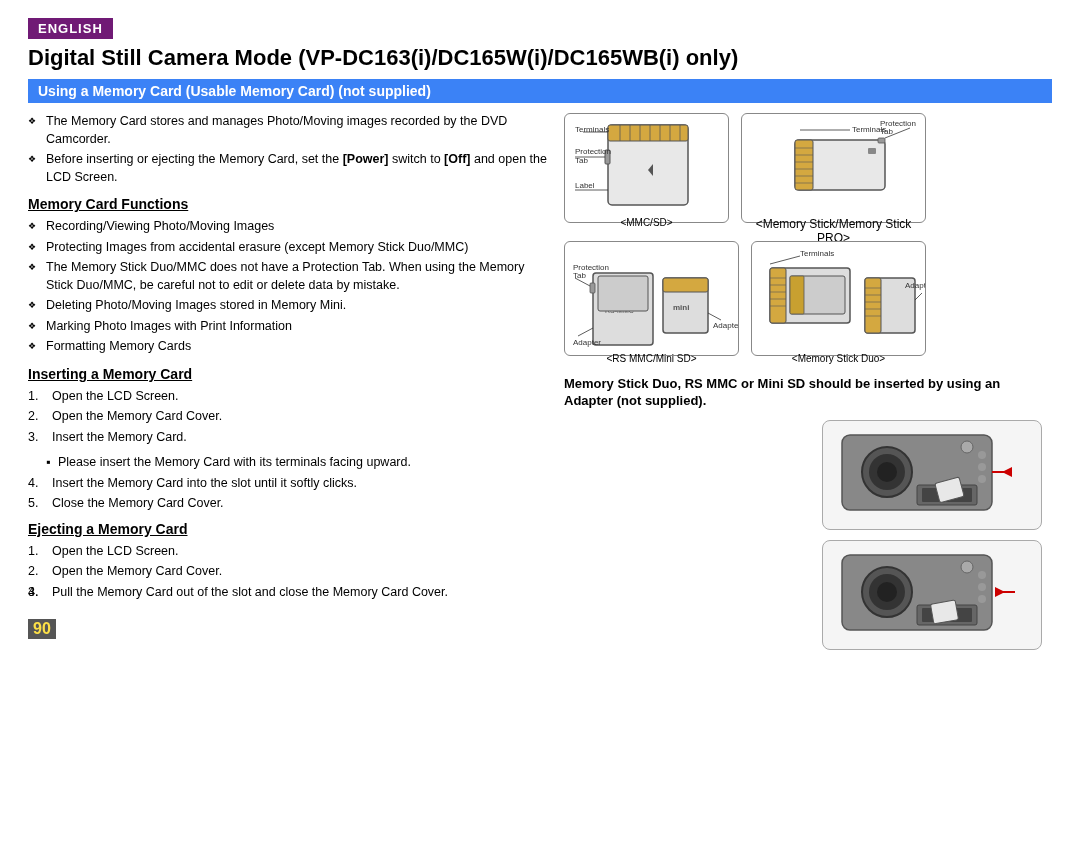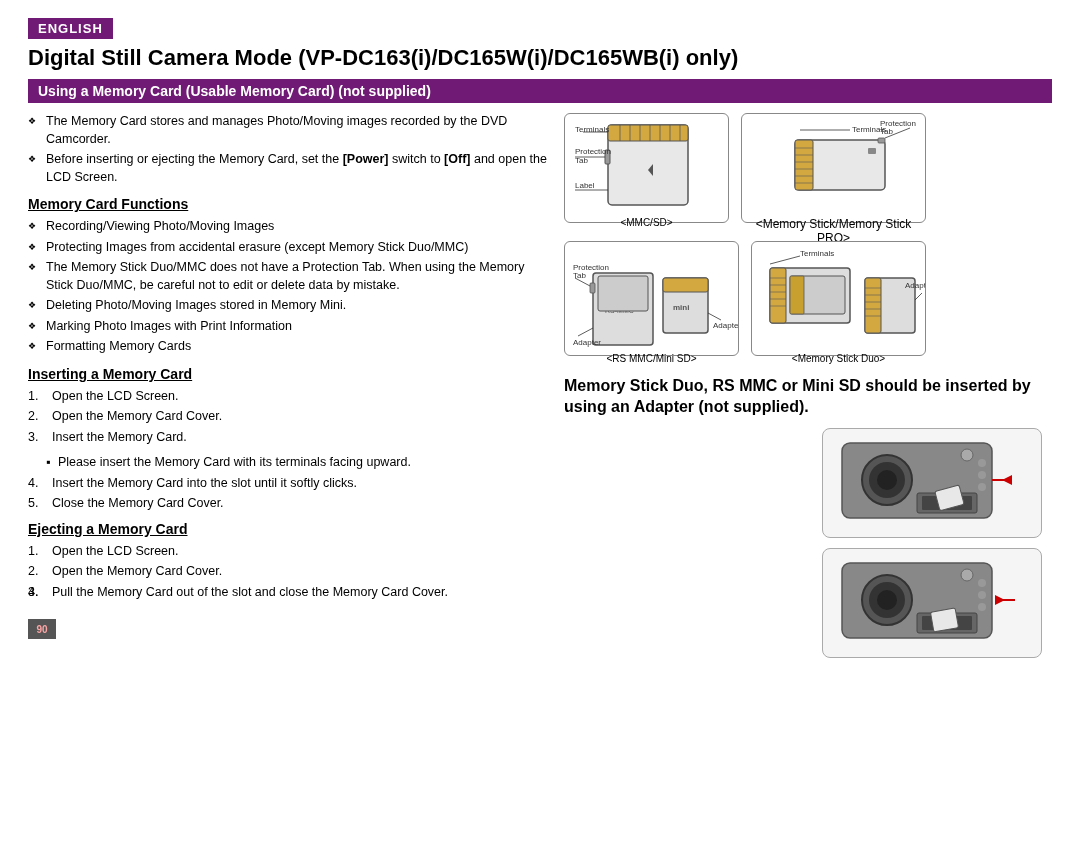--- a/index.html
+++ b/index.html
@@ -27,21 +27,21 @@
       margin-bottom: 6px;
       letter-spacing: 1px;
     }
     .main-title {
       font-size: 22px;
       font-weight: bold;
       margin-bottom: 8px;
       line-height: 1.2;
     }
     .section-header {
-      background: #701a75;
+      background: #3b82f6;
       color: #fff;
       font-size: 14px;
       font-weight: bold;
       padding: 4px 10px;
       margin-bottom: 10px;
     }
     .content-layout {
       display: flex;
       gap: 16px;
     }
@@ -129,44 +129,44 @@
       display: flex;
       gap: 12px;
       margin-bottom: 6px;
     }
     
     .card-svg {
       display: block;
       margin: 0 auto;
     }
     .adapter-note {
-      font-size: 16px;
+      font-size: 13px;
       font-weight: bold;
       margin-top: 4px;
       line-height: 1.3;
     }
     
     .camera-illus {
       border: 1.5px solid #aaa;
       border-radius: 8px;
       overflow: hidden;
       background: #f5f5f5;
       display: flex;
       align-items: center;
       justify-content: center;
     }
     
     .page-num {
       display: inline-flex;
       align-items: center;
       justify-content: center;
       background: #555;
-      color: #fca5a5;
-      font-weight: bold;
-      font-size: 10px;
+      color: #fde047;
+      font-weight: bold;
+      font-size: 16px;
       width: 28px;
       height: 20px;
       margin-top: 10px;
     }
   </style>
 </head>
 <body>
 
 <div class="page">
   

